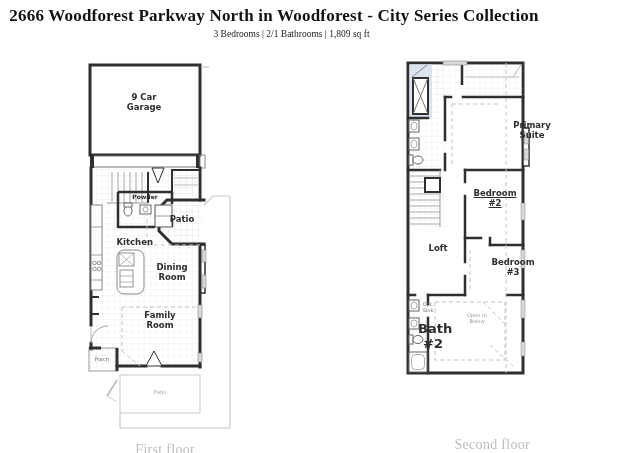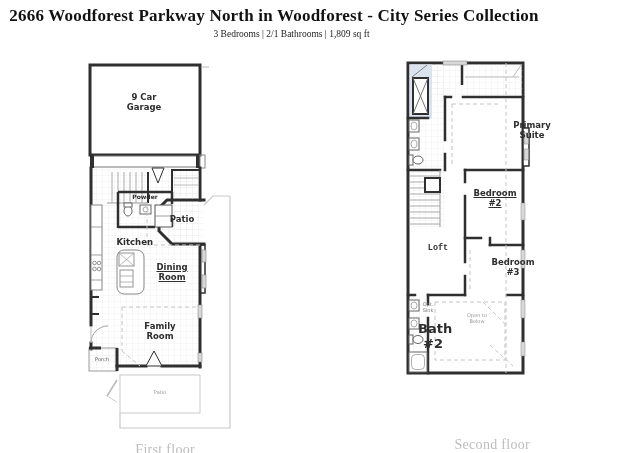--- a/index.html
+++ b/index.html
@@ -181,22 +181,22 @@
         <rect x="60" y="320" width="80" height="38" fill="none" stroke="#c9c9c9" stroke-width="1"></rect>
         <line x1="57" y1="325" x2="47" y2="341" stroke="#bbbbbb" stroke-width="1.6"></line>
         <line x1="47" y1="341" x2="57" y2="347" stroke="#cccccc" stroke-width="0.9"></line>
       </g>
     </svg>
 
     <div class="lbl" style="left:62px;top:38px;width:44px;">9 Car Garage</div>
     <div class="lbl sm" style="left:60px;top:139px;width:50px;">Powder</div>
     <div class="lbl" style="left:97px;top:160px;width:50px;">Patio</div>
     <div class="lbl" style="left:37px;top:183px;width:56px;text-align:right;">Kitchen</div>
-    <div class="lbl" style="left:92px;top:208px;width:40px;text-decoration:underline;">Dining Room</div>
-    <div class="lbl" style="left:80px;top:267px;width:40px;">Family Room</div>
+    <div class="lbl" style="left:92px;top:208px;width:40px;">Dining Room</div>
+    <div class="lbl" style="left:80px;top:256px;width:40px;">Family Room</div>
     <div class="lbl xs" style="left:22px;top:302px;width:40px;">Porch</div>
     <div class="lbl xs gray" style="left:80px;top:335px;width:40px;">Patio</div>
     <div class="caption" style="left:35px;top:387px;width:100px;">First floor</div>
   </div>
 
   <div id="plan2" class="plan">
     <svg width="150" height="350" viewBox="0 0 150 350">
       <defs>
         <pattern id="tile2" width="6" height="6" patternUnits="userSpaceOnUse">
           <path d="M6 0H0V6" fill="none" stroke="#e9e9e9" stroke-width="0.7"></path>
@@ -316,21 +316,21 @@
         </g>
         <g>
           <rect x="14" y="300" width="18" height="20" fill="#ffffff" stroke="#666666" stroke-width="1"></rect>
           <rect x="16.5" y="302.5" width="13" height="15" rx="4" fill="none" stroke="#999999" stroke-width="0.8"></rect>
         </g>
       </g>
     </svg>
 
     <div class="lbl" style="left:65px;top:69px;width:48px;margin-left:48px;">Primary Suite</div>
     <div class="lbl" style="left:75px;top:137px;width:50px;text-decoration:underline;">Bedroom #2</div>
-    <div class="lbl" style="left:18px;top:192px;width:50px;font-family:Liberation Mono, monospace;">Loft</div>
+    <div class="lbl" style="left:18px;top:192px;width:50px;">Loft</div>
     <div class="lbl" style="left:93px;top:206px;width:50px;">Bedroom #3</div>
     <div class="lbl sm" style="left:23px;top:270px;width:30px;font-size:13px;">Bath #2</div>
     <div class="lbl xs" style="left:24px;top:250px;width:18px;color:#777;">Opt. Sink</div>
     <div class="lbl xs gray" style="left:65px;top:261px;width:34px;">Open to Below</div>
     <div class="caption" style="left:35px;top:385px;width:100px;">Second floor</div>
   </div>
 
 </div>
 
 </body></html>

